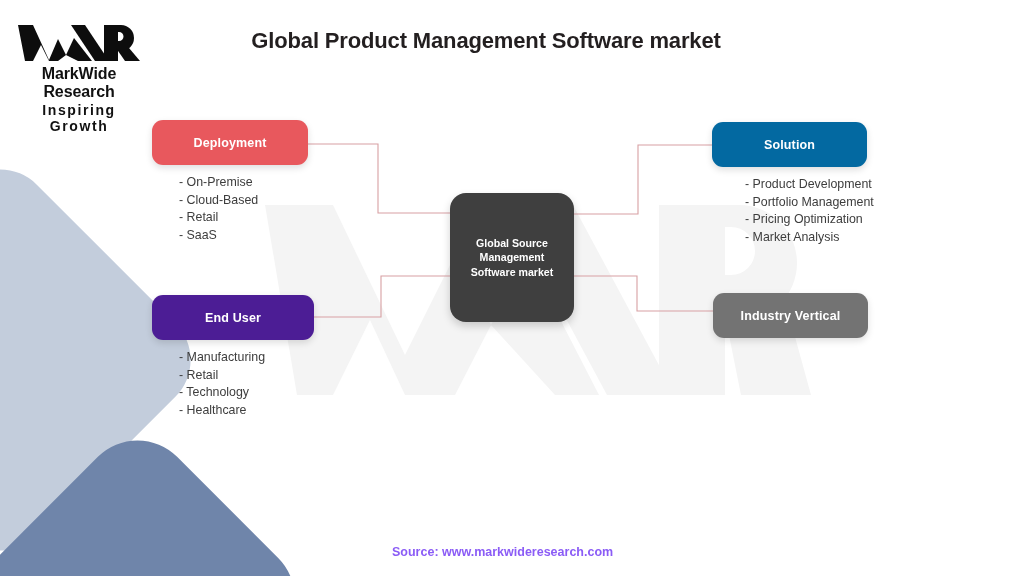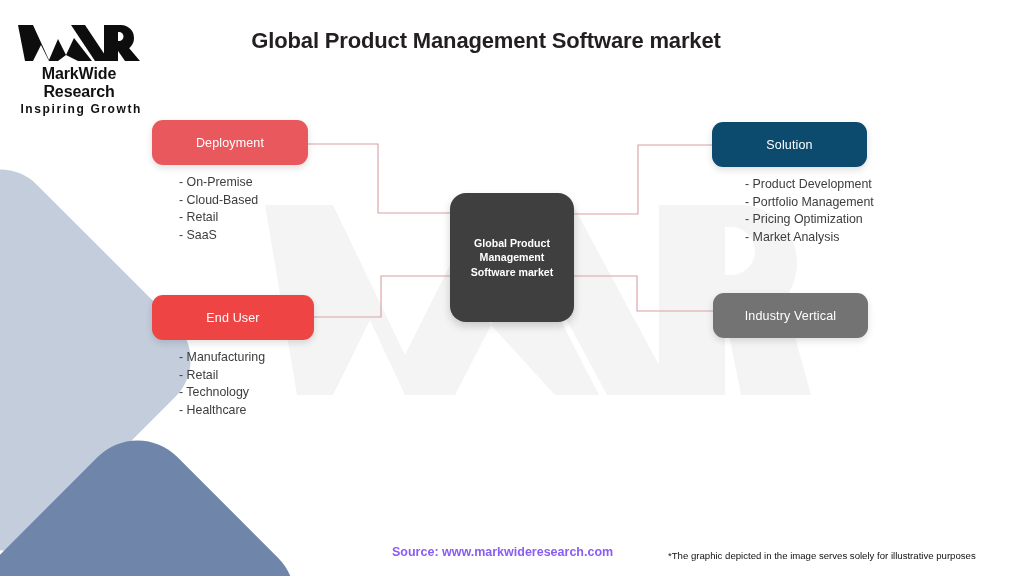--- a/index.html
+++ b/index.html
@@ -61,24 +61,24 @@
   .logo-mark { display: block; }
   .logo-name {
     font-size: 16px;
     font-weight: bold;
     color: #111111;
     text-align: center;
     letter-spacing: -0.1px;
     margin-top: 1px;
   }
   .logo-tag {
-    font-size: 12px;
+    font-size: 14px;
     font-weight: bold;
     color: #111111;
-    text-align: right;
+    text-align: center;
     letter-spacing: 1.6px;
     margin-top: 1px;
   }
 
   
   .title {
     position: absolute;
     left: 0;
     top: 28px;
     width: 972px;
@@ -99,21 +99,21 @@
     border-radius: 11px;
     height: 45px;
     display: flex;
     align-items: center;
     justify-content: center;
     box-shadow: 0 3px 7px rgba(0,0,0,0.13);
   }
   .branch-pill span {
     color: #ffffff;
     font-size: 12.5px;
-    font-weight: normal;
+    font-weight: bold;
     letter-spacing: 0.15px;
   }
   .branch-list {
     margin-top: 9px;
     padding-left: 27px;
   }
   .branch-list li {
     list-style: none;
     font-size: 12.4px;
     color: #3d3d3d;
@@ -222,53 +222,52 @@
     </div>
     <ul class="branch-list">
       <li>- On-Premise</li>
       <li>- Cloud-Based</li>
       <li>- Retail</li>
       <li>- SaaS</li>
     </ul>
   </div>
 
   <div class="branch" id="branch-enduser">
-    <div class="branch-pill" style="background:#ef4444">
+    <div class="branch-pill" style="background:#4c1d95">
       <span>End User</span>
     </div>
     <ul class="branch-list">
       <li>- Manufacturing</li>
       <li>- Retail</li>
       <li>- Technology</li>
       <li>- Healthcare</li>
     </ul>
   </div>
 
   <div class="branch" id="branch-solution">
-    <div class="branch-pill" style="background:#0c4a6e">
+    <div class="branch-pill" style="background:#0369a1">
       <span>Solution</span>
     </div>
     <ul class="branch-list right-list">
       <li>- Product Development</li>
       <li>- Portfolio Management</li>
       <li>- Pricing Optimization</li>
       <li>- Market Analysis</li>
     </ul>
   </div>
 
   <div class="branch" id="branch-industry">
     <div class="branch-pill" style="background:#737373">
       <span>Industry Vertical</span>
     </div>
   </div>
 
   <div class="center-node">
     <p>
-      <span>Global Product</span><br>
+      <span>Global Source</span><br>
       <span>Management</span><br>
       <span>Software market</span>
     </p>
   </div>
 
   <div class="source">Source: www.markwideresearch.com</div>
-  <div class="disclaimer">*The graphic depicted in the image serves solely for illustrative purposes</div>
 
 </div>
 
 </body></html>

